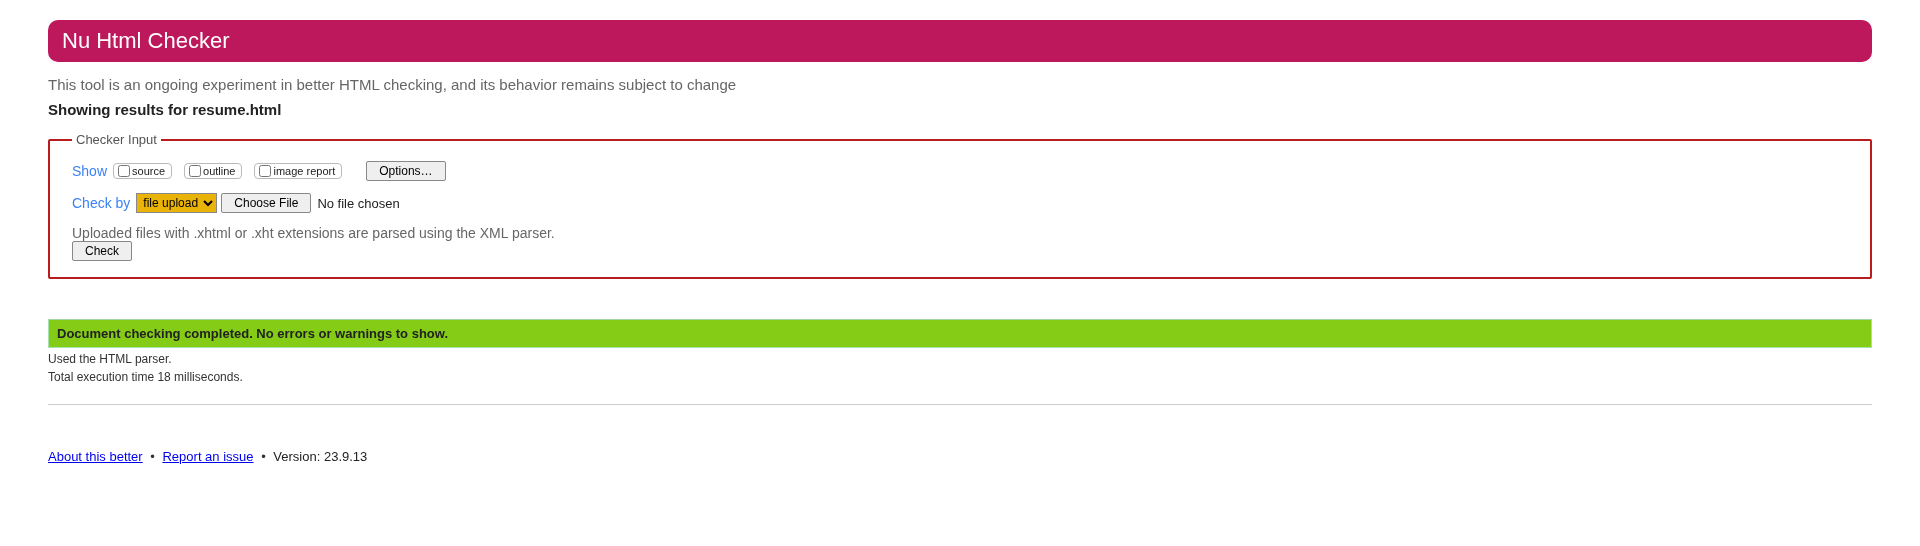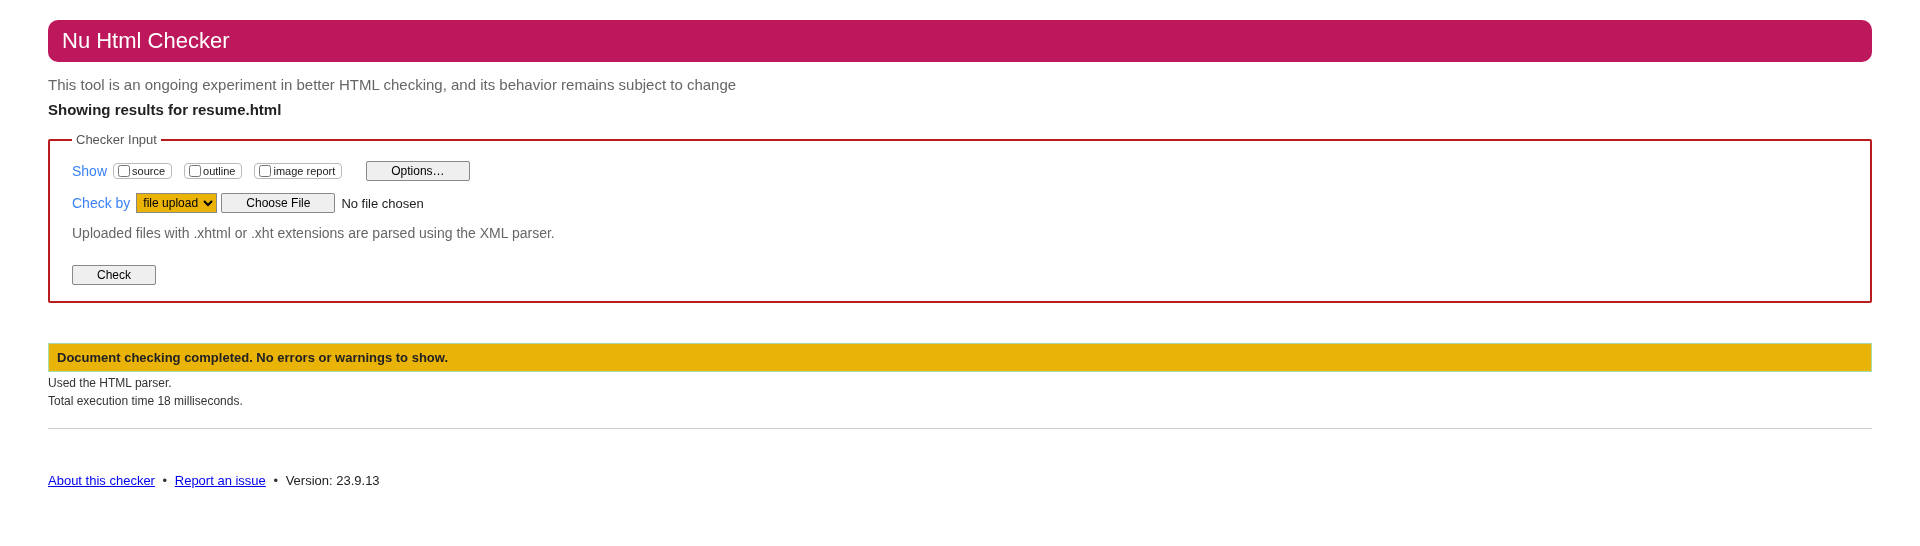--- a/index.html
+++ b/index.html
@@ -67,42 +67,42 @@
   .chk-span input[type=checkbox]{
     margin: 0 2px 0 2px;
     width: 12px; height: 12px;
   }
   .btn {
     font-family: Arial, sans-serif;
     font-size: 12px;
     background: #efefef;
     border: 1px solid #888;
     border-radius: 2px;
-    padding: 2px 24px;
+    padding: 2px 12px;
     cursor: default;
   }
   select.sel {
     font-size: 12px;
     border: 1px solid #888;
     background: #eab308;
     padding: 1px 2px;
   }
   .file-text {
     font-size: 13px;
     color: #222;
     margin-left: 2px;
   }
   .note {
     color: #666;
     font-size: 14px;
-    margin-bottom: 24px;
+    margin-bottom: 0;
   }
   .check-btn-row { }
   .success-bar {
-    background: #eab308;
+    background: #84cc16;
     border: 1px solid #a6e0ad;
     border-top-color: #9fd8a6;
     padding: 6px 8px;
     font-weight: bold;
     font-size: 13px;
     margin-top: 40px;
   }
   .parser-line {
     font-size: 12px;
     color: #333;
@@ -181,20 +181,20 @@
       <button class="btn">Check</button>
     </div>
   </fieldset>
 
   <div class="success-bar">Document checking completed. No errors or warnings to show.</div>
 
   <div class="parser-line">Used the HTML parser.</div>
   <div class="exec-line">Total execution time 18 milliseconds.</div>
 
   <div class="footer">
-    <a href="#">About this checker</a>
+    <a href="#">About this better</a>
     <span class="sep">•</span>
     <a href="#">Report an issue</a>
     <span class="sep">•</span>
     <span>Version: 23.9.13</span>
   </div>
 
 </div>
 
 </body></html>

